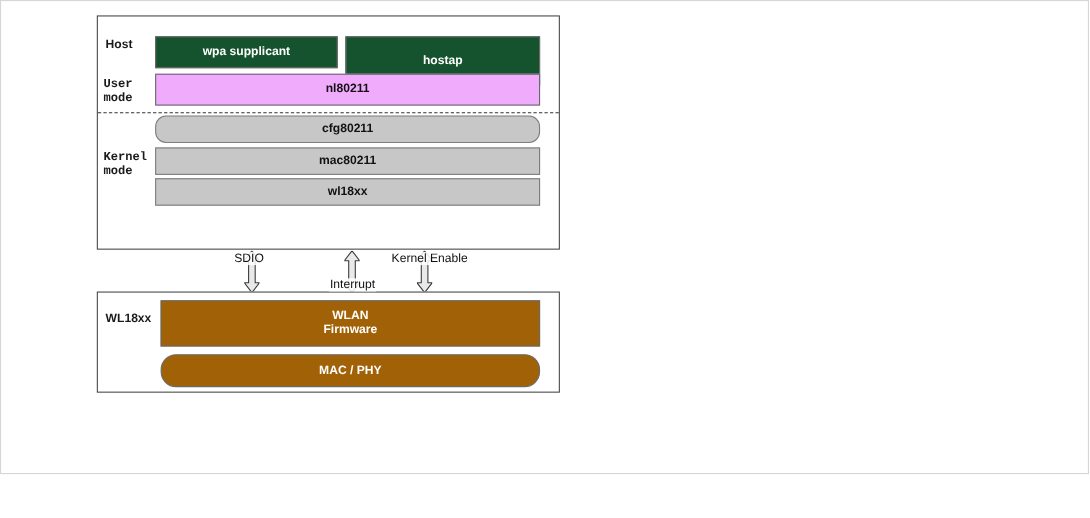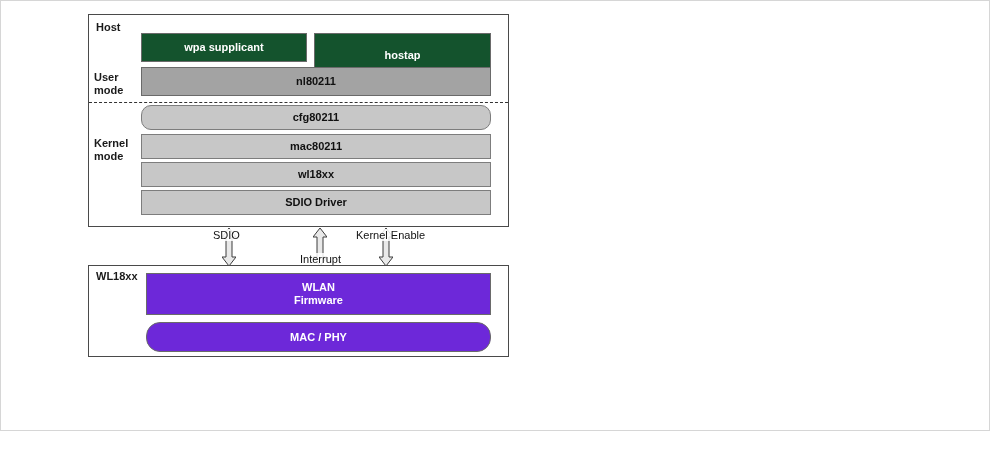--- a/index.html
+++ b/index.html
@@ -20,45 +20,47 @@
   .host-box {
     position: absolute; left: 88px; top: 14px;
     width: 421px; height: 213px;
     border: 1px solid #4a4a4a;
     background: #ffffff;
   }
   .corner-label {
     position: absolute;
     font-size: 11px; font-weight: bold; color: #1a1a1a;
     line-height: 13px;
+    margin-top: 14px;
   }
   .host-label { left: 7px; top: 6px; }
   .mode-label {
     position: absolute; left: 5px; width: 46px;
     font-size: 11px; font-weight: bold; color: #1a1a1a;
     line-height: 13px;
+    font-family: Liberation Mono, monospace;
   }
   .user-mode { top: 56px; }
   .kernel-mode { top: 122px; }
   .dashed-divider {
     position: absolute; left: 0; top: 87px; width: 100%;
     border-top: 1px dashed #333333;
   }
   
   .box {
     position: absolute;
     display: flex; align-items: center; justify-content: center;
     font-size: 11px; font-weight: bold;
     text-align: center;
     line-height: 13px;
   }
   .box.dark   { background: #14532d; border: 1px solid #6a6a6a; color: #ffffff; }
-  .box.mid    { background: #a3a3a3; border: 1px solid #6a6a6a; color: #111111; }
+  .box.mid    { background: #f0abfc; border: 1px solid #6a6a6a; color: #111111; }
   .box.light  { background: #c7c7c7; border: 1px solid #7d7d7d; color: #111111; }
-  .box.fw     { background: #6d28d9; border: 1px solid #6a6a6a; color: #ffffff; }
+  .box.fw     { background: #a16207; border: 1px solid #6a6a6a; color: #ffffff; }
 
   .wpa-box     { left: 52px;  top: 18px;  width: 166px; height: 29px; }
   .hostap-box  { left: 225px; top: 18px;  width: 177px; height: 45px; }
   .nl-box      { left: 52px;  top: 52px;  width: 350px; height: 29px; }
   .kernel-box  { left: 52px;  width: 350px; height: 25px; }
   .kernel-box.k0 { top: 90px; border-radius: 10px; }
   .kernel-box.k1 { top: 119px; }
   .kernel-box.k2 { top: 147px; }
   .kernel-box.k3 { top: 175px; }
 
@@ -108,21 +110,20 @@
 
   <div class="box mid nl-box">nl80211</div>
 
   <div class="dashed-divider"></div>
 
   <div class="mode-label kernel-mode">Kernel mode</div>
 
   <div class="box light kernel-box k0">cfg80211</div>
   <div class="box light kernel-box k1">mac80211</div>
   <div class="box light kernel-box k2">wl18xx</div>
-  <div class="box light kernel-box k3">SDIO Driver</div>
 </div>
 
 <span class="conn-label conn-label-1">SDIO</span>
 <span class="conn-label conn-label-2">Interrupt</span>
 <span class="conn-label conn-label-3">Kernel Enable</span>
 
 <svg class="connector conn-1" viewBox="0 0 14 38">
   <polygon points="7,0 14,9 10,9 10,29 14,29 7,38 0,29 4,29 4,9 0,9" fill="#e9e9e9" stroke="#3c3c3c" stroke-width="1"></polygon>
 </svg>
 <svg class="connector conn-2" viewBox="0 0 14 38">

